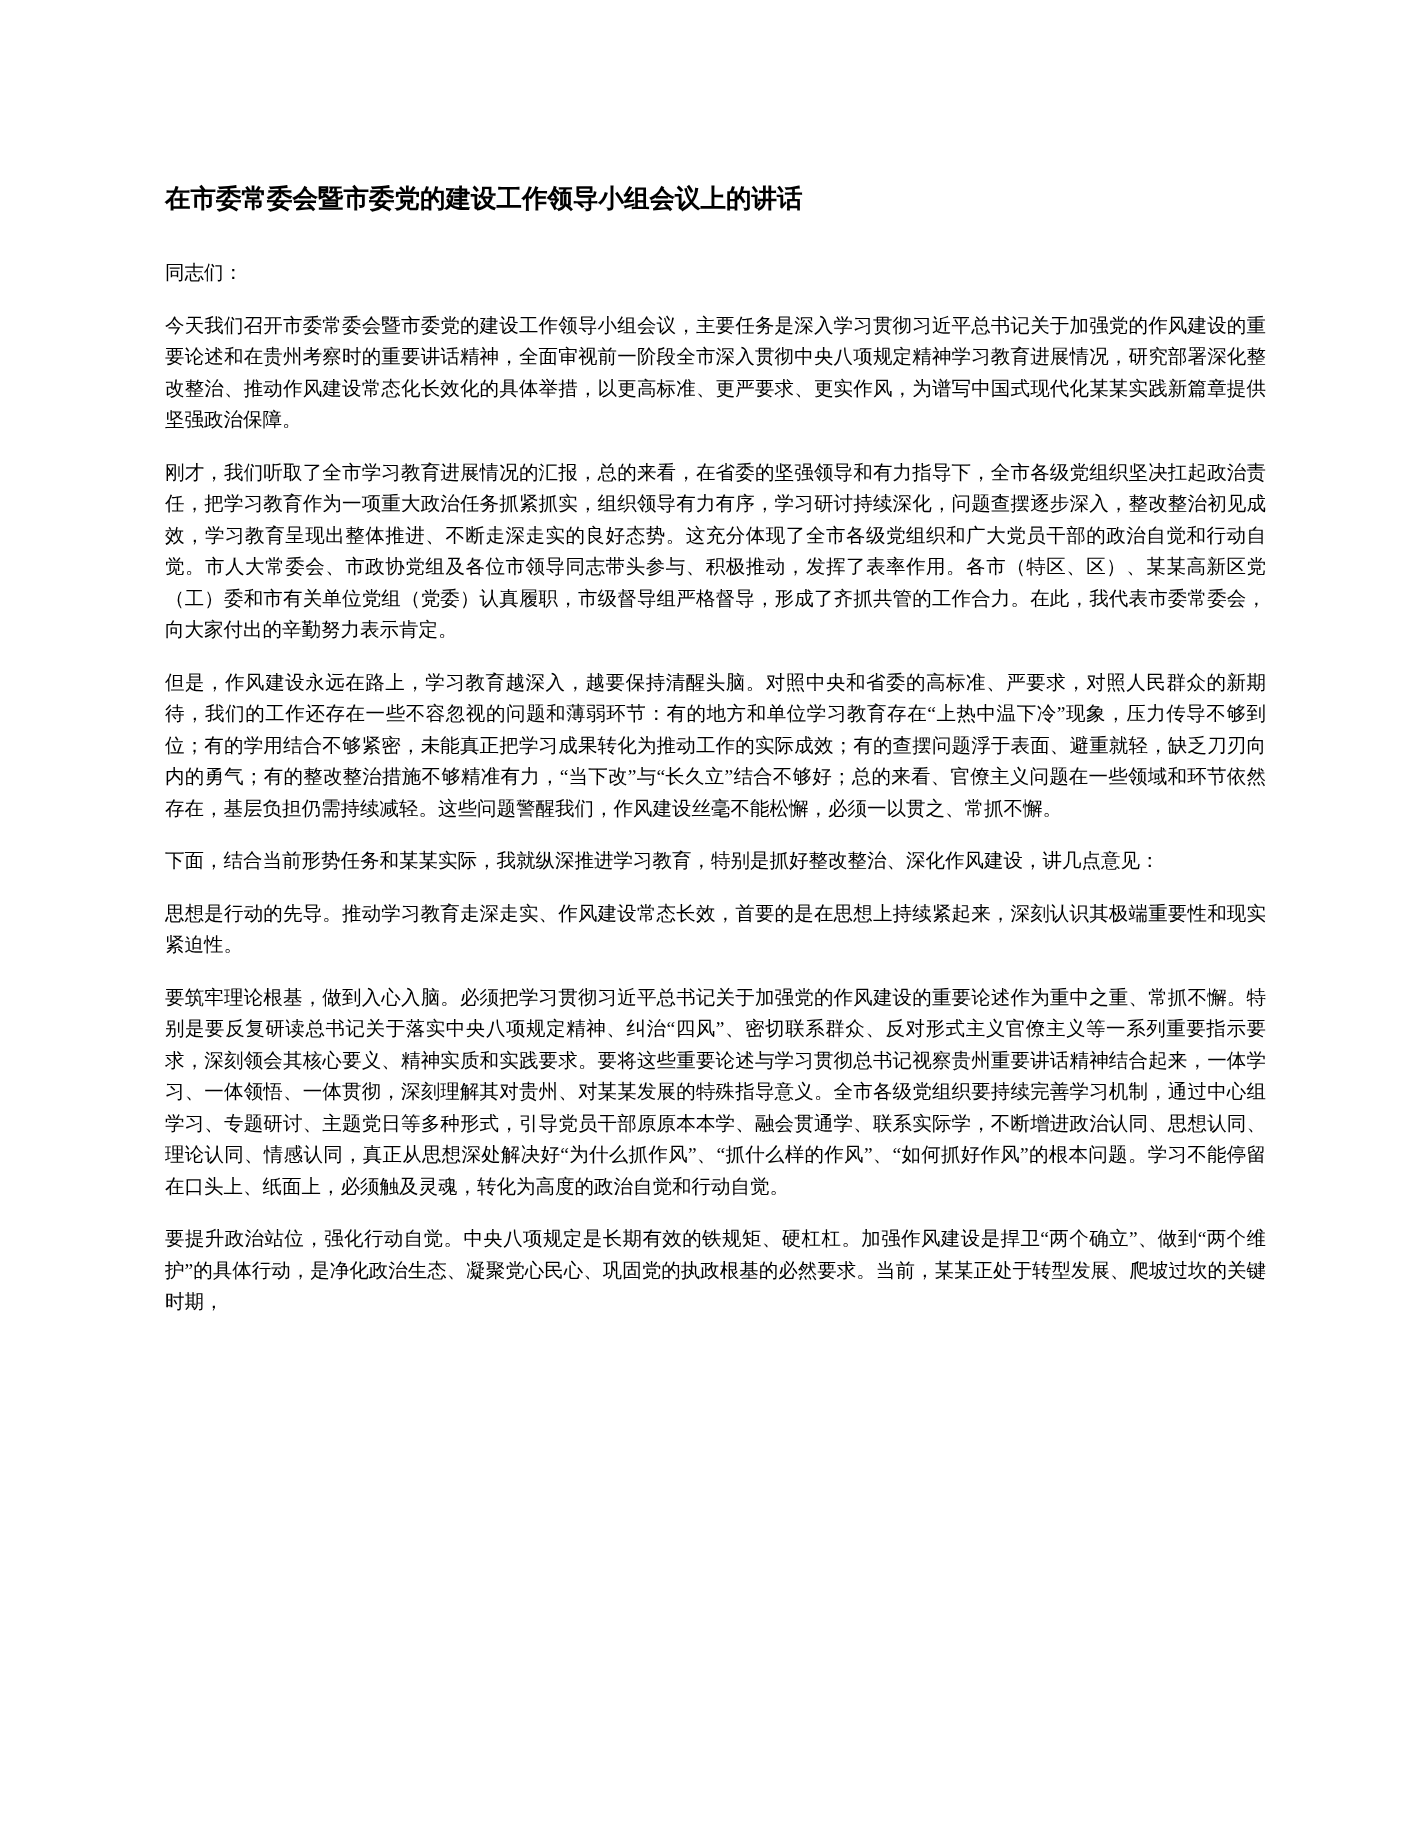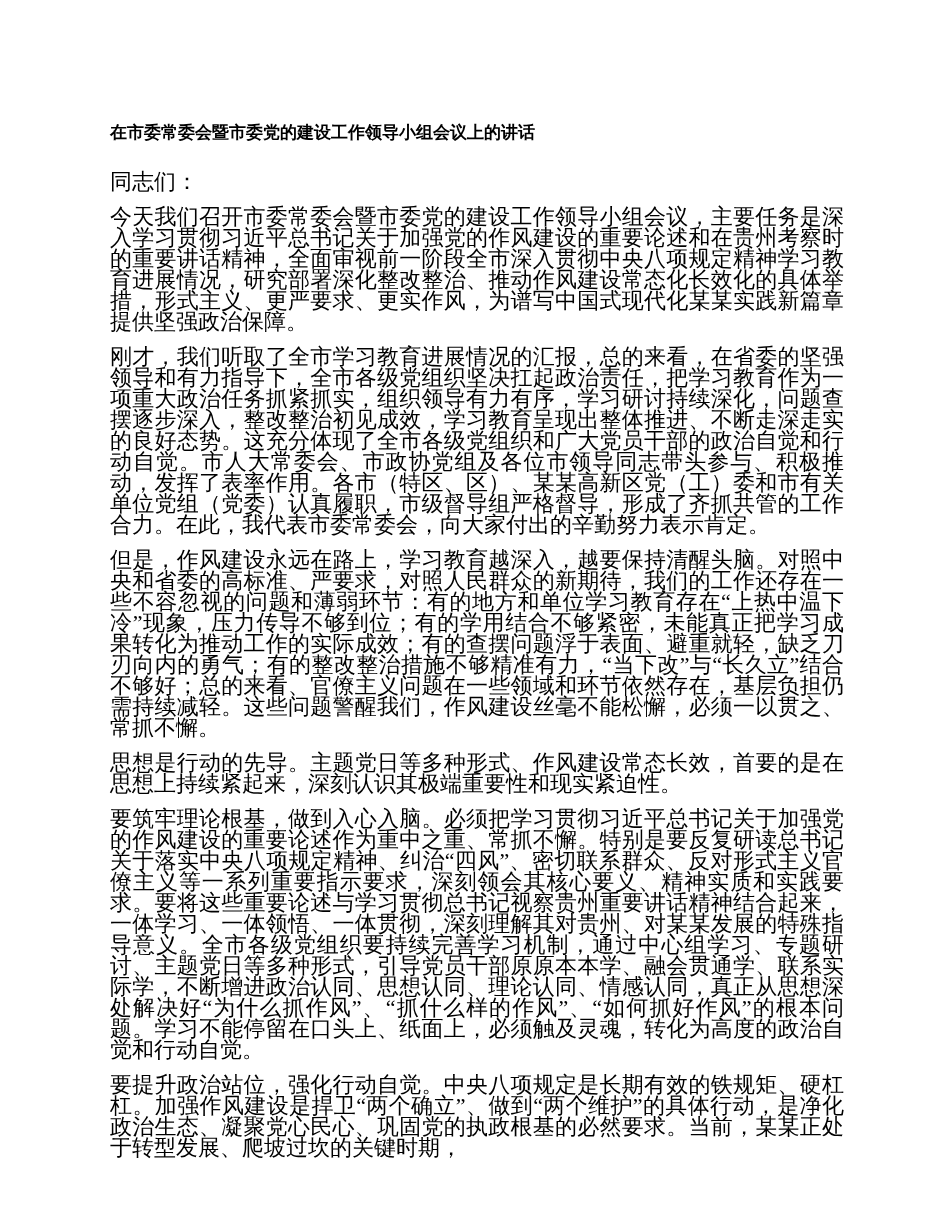--- a/index.html
+++ b/index.html
@@ -23,38 +23,39 @@
     overflow: hidden;
   }
   .doc-title {
     font-size: 17px;
     font-weight: bold;
     line-height: 21px;
     margin: 0 0 28px 0;
     text-align: left;
   }
   .doc-body p {
-    font-size: 22px;
+    font-size: 13px;
     line-height: 21px;
     margin: 0 0 14px 0;
     text-align: justify;
     text-justify: inter-ideograph;
     word-break: break-all;
   }
   .doc-body p:last-child {
     margin-bottom: 12px;
   }
 </style>
 </head>
 <body>
 
 <div class="page">
   <h1 class="doc-title">在市委常委会暨市委党的建设工作领导小组会议上的讲话</h1>
   <div class="doc-body" id="doc-body">
       <p>同志们：</p>
-      <p>今天我们召开市委常委会暨市委党的建设工作领导小组会议，主要任务是深入学习贯彻习近平总书记关于加强党的作风建设的重要论述和在贵州考察时的重要讲话精神，全面审视前一阶段全市深入贯彻中央八项规定精神学习教育进展情况，研究部署深化整改整治、推动作风建设常态化长效化的具体举措，形式主义、更严要求、更实作风，为谱写中国式现代化某某实践新篇章提供坚强政治保障。</p>
+      <p>今天我们召开市委常委会暨市委党的建设工作领导小组会议，主要任务是深入学习贯彻习近平总书记关于加强党的作风建设的重要论述和在贵州考察时的重要讲话精神，全面审视前一阶段全市深入贯彻中央八项规定精神学习教育进展情况，研究部署深化整改整治、推动作风建设常态化长效化的具体举措，以更高标准、更严要求、更实作风，为谱写中国式现代化某某实践新篇章提供坚强政治保障。</p>
       <p>刚才，我们听取了全市学习教育进展情况的汇报，总的来看，在省委的坚强领导和有力指导下，全市各级党组织坚决扛起政治责任，把学习教育作为一项重大政治任务抓紧抓实，组织领导有力有序，学习研讨持续深化，问题查摆逐步深入，整改整治初见成效，学习教育呈现出整体推进、不断走深走实的良好态势。这充分体现了全市各级党组织和广大党员干部的政治自觉和行动自觉。市人大常委会、市政协党组及各位市领导同志带头参与、积极推动，发挥了表率作用。各市（特区、区）、某某高新区党（工）委和市有关单位党组（党委）认真履职，市级督导组严格督导，形成了齐抓共管的工作合力。在此，我代表市委常委会，向大家付出的辛勤努力表示肯定。</p>
       <p>但是，作风建设永远在路上，学习教育越深入，越要保持清醒头脑。对照中央和省委的高标准、严要求，对照人民群众的新期待，我们的工作还存在一些不容忽视的问题和薄弱环节：有的地方和单位学习教育存在“上热中温下冷”现象，压力传导不够到位；有的学用结合不够紧密，未能真正把学习成果转化为推动工作的实际成效；有的查摆问题浮于表面、避重就轻，缺乏刀刃向内的勇气；有的整改整治措施不够精准有力，“当下改”与“长久立”结合不够好；总的来看、官僚主义问题在一些领域和环节依然存在，基层负担仍需持续减轻。这些问题警醒我们，作风建设丝毫不能松懈，必须一以贯之、常抓不懈。</p>
-      <p>思想是行动的先导。主题党日等多种形式、作风建设常态长效，首要的是在思想上持续紧起来，深刻认识其极端重要性和现实紧迫性。</p>
+      <p>下面，结合当前形势任务和某某实际，我就纵深推进学习教育，特别是抓好整改整治、深化作风建设，讲几点意见：</p>
+      <p>思想是行动的先导。推动学习教育走深走实、作风建设常态长效，首要的是在思想上持续紧起来，深刻认识其极端重要性和现实紧迫性。</p>
       <p>要筑牢理论根基，做到入心入脑。必须把学习贯彻习近平总书记关于加强党的作风建设的重要论述作为重中之重、常抓不懈。特别是要反复研读总书记关于落实中央八项规定精神、纠治“四风”、密切联系群众、反对形式主义官僚主义等一系列重要指示要求，深刻领会其核心要义、精神实质和实践要求。要将这些重要论述与学习贯彻总书记视察贵州重要讲话精神结合起来，一体学习、一体领悟、一体贯彻，深刻理解其对贵州、对某某发展的特殊指导意义。全市各级党组织要持续完善学习机制，通过中心组学习、专题研讨、主题党日等多种形式，引导党员干部原原本本学、融会贯通学、联系实际学，不断增进政治认同、思想认同、理论认同、情感认同，真正从思想深处解决好“为什么抓作风”、“抓什么样的作风”、“如何抓好作风”的根本问题。学习不能停留在口头上、纸面上，必须触及灵魂，转化为高度的政治自觉和行动自觉。</p>
       <p>要提升政治站位，强化行动自觉。中央八项规定是长期有效的铁规矩、硬杠杠。加强作风建设是捍卫“两个确立”、做到“两个维护”的具体行动，是净化政治生态、凝聚党心民心、巩固党的执政根基的必然要求。当前，某某正处于转型发展、爬坡过坎的关键时期，</p>
     </div>
 </div>
 
 </body></html>

